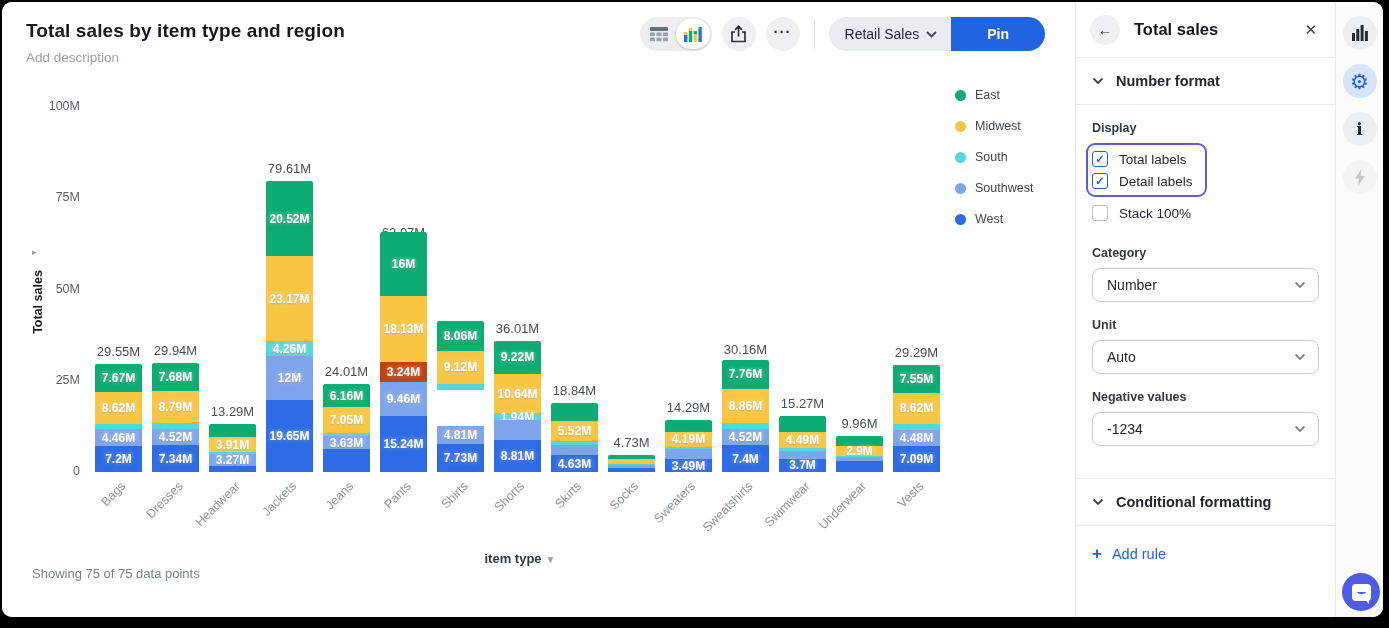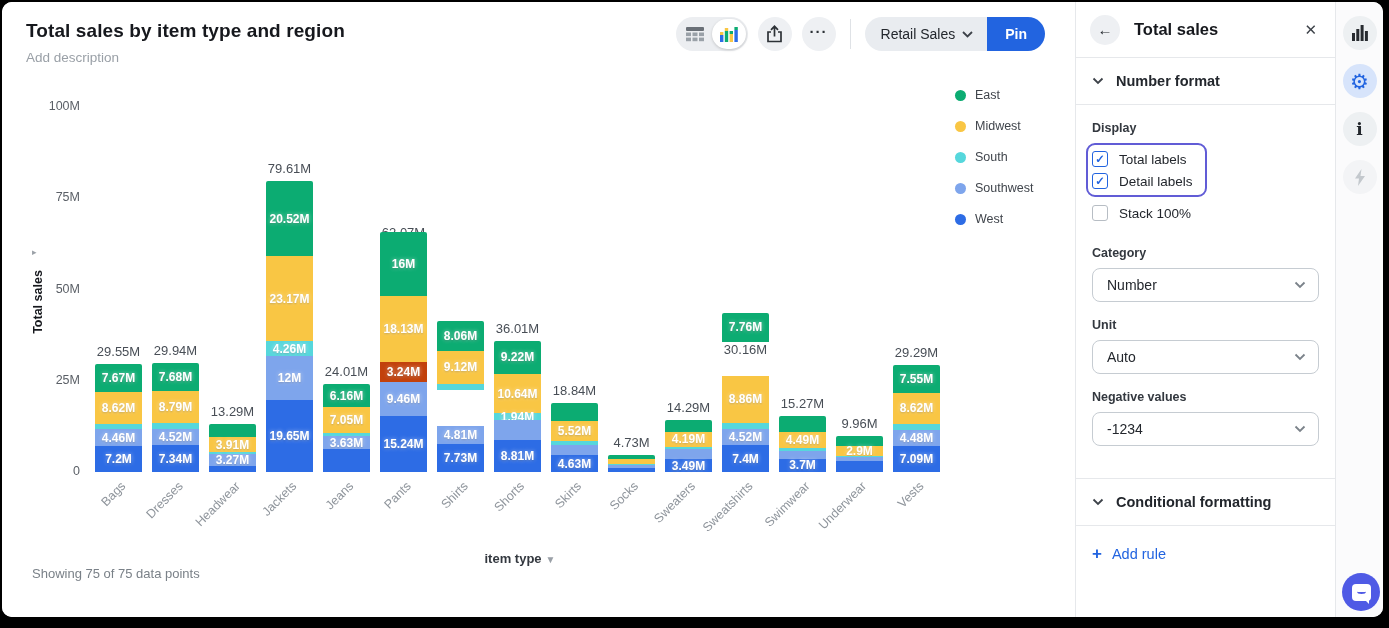--- a/index.html
+++ b/index.html
@@ -14,21 +14,21 @@
 
   .toolbar { position:absolute; right:30px; top:15px; display:flex; align-items:center; gap:10px; }
   .viz-toggle { display:flex; align-items:center; background:#eceef1; border-radius:17px; height:34px; padding:2px; }
   .viz-btn { width:34px; height:30px; display:flex; align-items:center; justify-content:center; border-radius:15px; cursor:pointer; }
   .viz-btn.selected { background:#fff; box-shadow:0 1px 3px rgba(0,0,0,.18); }
   .circle-btn { width:34px; height:34px; border-radius:50%; background:#eef0f3; display:flex; align-items:center; justify-content:center; cursor:pointer; color:#2c3136; }
   .ellipsis { font-size:15px; font-weight:700; letter-spacing:1px; color:#2c3136; padding-bottom:6px; }
   .tb-divider { width:1px; height:30px; background:#dfe2e6; margin:0 4px; }
   .capsule { display:flex; height:34px; border-radius:17px; overflow:hidden; }
   .capsule .left { background:#e9ecf0; color:#23272d; display:flex; align-items:center; gap:7px; padding:0 14px 0 16px; font-size:14px; cursor:pointer; }
-  .capsule .right { background:#2264e0; color:#fff; display:flex; align-items:center; padding:0 18px; font-size:14px; font-weight:600; cursor:pointer; }
+  .capsule .right { background:#2264e0; color:#fff; display:flex; align-items:center; padding:0 36px; font-size:14px; font-weight:600; cursor:pointer; }
 
   
   .plot-wrap { position:absolute; inset:0; }
   #yticks { position:absolute; left:0; top:0; width:78px; height:100%; }
   .ytick { position:absolute; right:0; font-size:12.5px; color:#5a5f66; white-space:nowrap; }
   .ytitle { position:absolute; left:-4px; top:293px; width:80px; text-align:center; transform:rotate(-90deg); transform-origin:center; font-size:12.5px; font-weight:700; color:#16181d; }
   .yarrow { position:absolute; left:30px; top:245px; font-size:9px; color:#9aa0a7; }
   #plot { position:absolute; left:88px; top:105px; width:855px; height:365px; display:flex; }
   .col { position:relative; width:57px; height:100%; display:flex; align-items:flex-end; justify-content:center; }
   .stack { width:47px; display:flex; flex-direction:column; justify-content:flex-end; }
@@ -340,21 +340,21 @@
               </div>
             </div>
             <div class="xlbl">Sweaters</div>
           </div>
           <div class="col">
             <div class="total" style="bottom: 115.084px;">30.16M</div>
             <div class="stack">
               <div class="seg top" style="height: 28.324px; background: rgb(12, 172, 114);">
                 <span class="seglbl">7.76M</span>
               </div>
-              <div class="seg" style="height: 47px; background: rgb(249, 198, 68); margin-top: 34px;">
+              <div class="seg" style="height: 34px; background: rgb(249, 198, 68);">
                 <span class="seglbl">8.86M</span>
               </div>
               <div class="seg" style="height: 5.913px; background: rgb(86, 215, 220);"></div>
               <div class="seg" style="height: 16.498px; background: rgb(126, 165, 236);">
                 <span class="seglbl">4.52M</span>
               </div>
               <div class="seg" style="height: 27.01px; background: rgb(45, 108, 229);">
                 <span class="seglbl">7.4M</span>
               </div>
             </div>

